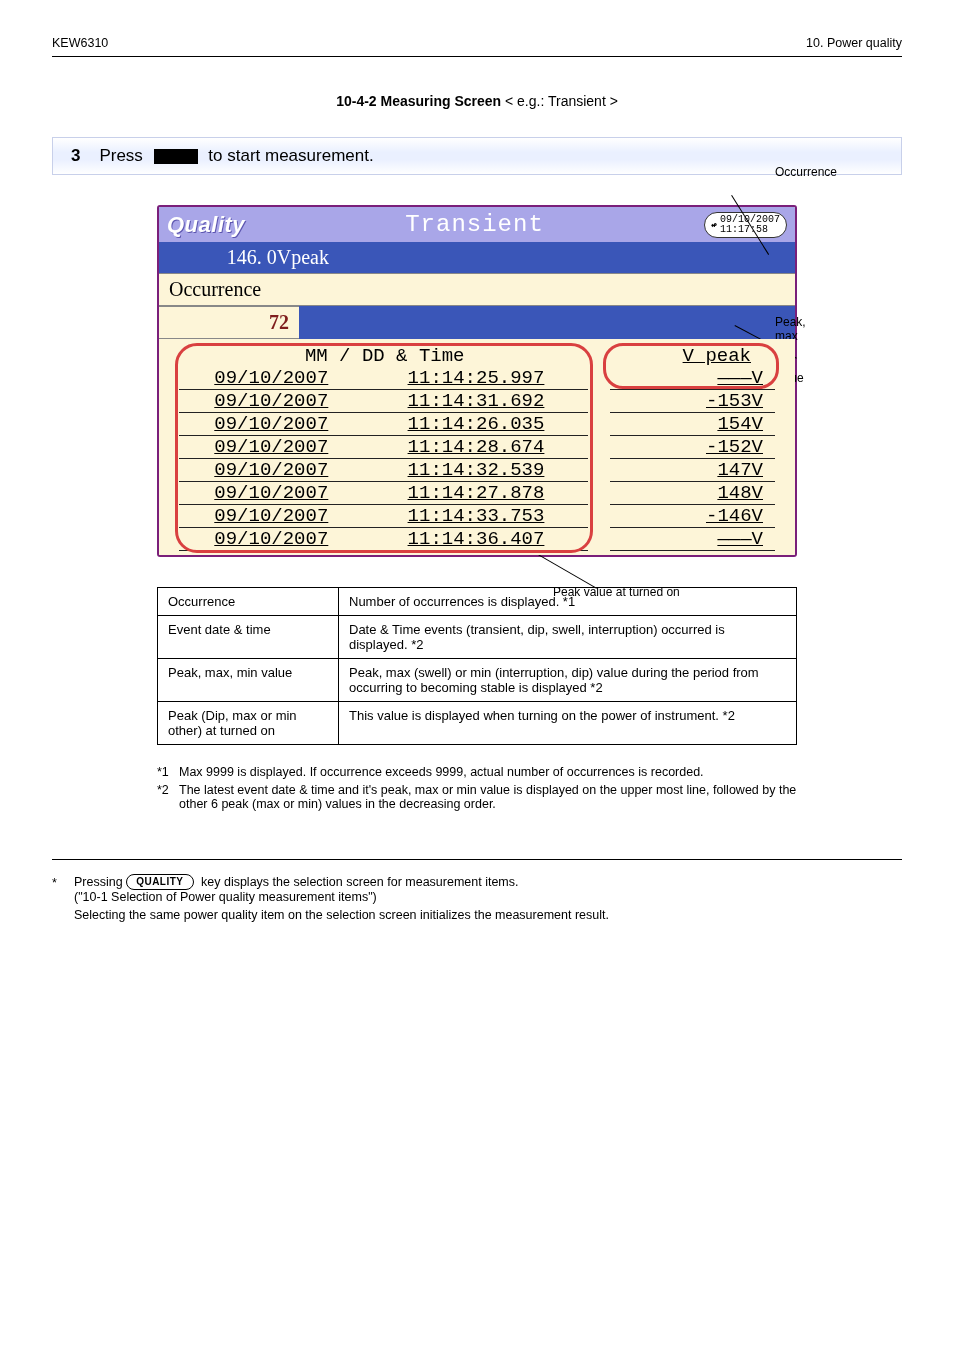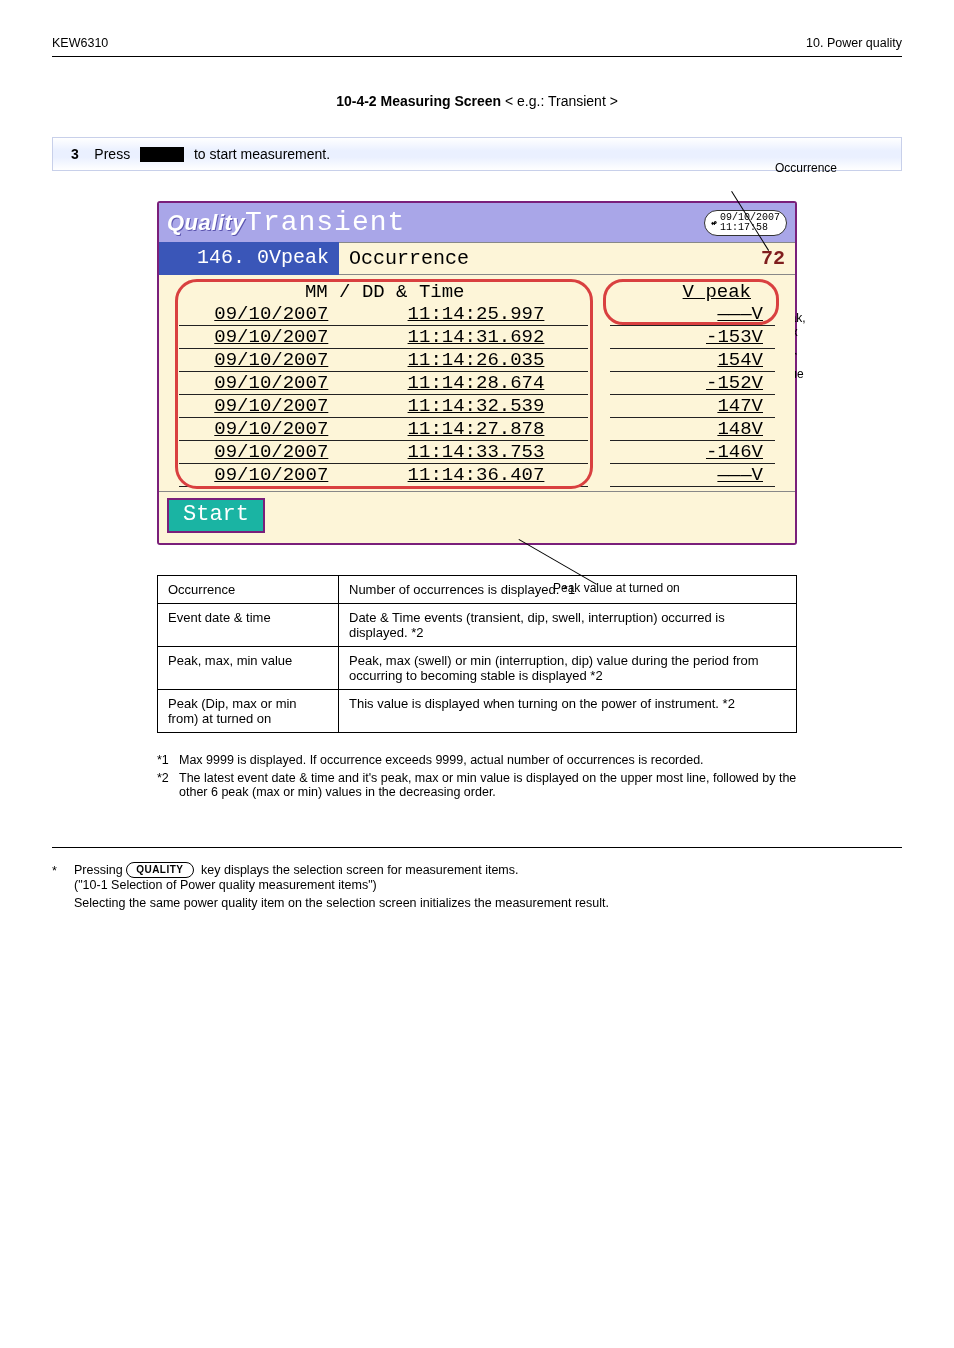--- a/index.html
+++ b/index.html
@@ -21,39 +21,39 @@
   .page{width:var(--page-w);margin:0 auto;box-sizing:border-box;padding:36px 52px 40px 52px;position:relative;}
   .hr-top{border:0;border-top:1px solid var(--hair);margin:0 0 20px 0;}
   .hr-bot{border:0;border-top:1px solid var(--hair);margin:48px 0 14px 0;}
   .running-head{display:flex;justify-content:space-between;font-size:12.5px;margin-bottom:6px;}
   .tab-caption{font-size:14px;text-align:center;margin:36px 0 28px 0;font-weight:bold;}
   .tab-caption .light{font-weight:normal;}
   .section-bar{
     border:1px solid var(--hdr-border);
     background:linear-gradient(#fff,#eaf0ff 40%, #eaf0ff 60%, #fff);
     padding:8px 18px;
-    font-size:14px;
+    font-size:17px;
     margin:0 auto 30px auto;
   }
   .section-bar .step{font-weight:bold;}
   .section-bar .box{display:inline-block;width:44px;height:15px;background:#000;vertical-align:-3px;margin:0 6px;}
   
   .device-wrap{position:relative;width:640px;margin:0 auto;}
   .device{border:2px solid var(--purple-border);background:#f7f2d2;border-radius:3px;overflow:hidden;font-family:"Segoe UI",Arial,sans-serif;}
   .dev-titlebar{
     display:flex;align-items:center;justify-content:space-between;
     background:var(--quality-purple);
     padding:4px 8px;color:#fff;
   }
   .qlogo{font-style:italic;font-weight:bold;color:#fff;text-shadow:1px 1px 0 #5d56b0;letter-spacing:0.5px;font-size:22px;}
-  .dev-titlebar .mid{flex:1;font-size:28px;letter-spacing:1px;font-family:"MS Gothic","Courier New",monospace;color:#fff;}
+  .dev-titlebar .mid{flex:1;text-align:center;font-size:24px;letter-spacing:1px;font-family:"MS Gothic","Courier New",monospace;color:#fff;}
   .clock{display:flex;align-items:center;background:#fff;color:#000;border:1px solid #333;border-radius:14px;padding:2px 6px;font-size:10px;font-family:"MS Gothic","Courier New",monospace;}
   .plugicon{font-weight:bold;margin-right:3px;}
   .clock-lines{display:flex;flex-direction:column;line-height:1;}
-  .dev-bluebar{display:flex;background:var(--blue-cell);color:#fff;font-family:Liberation Mono, monospace;}
+  .dev-bluebar{display:flex;background:var(--blue-cell);color:#fff;font-family:Liberation Serif, serif;flex-direction:column;}
   .dev-bluebar .c1{width:160px;padding:4px 10px;font-size:20px;text-align:right;}
   .dev-bluebar .c2{flex:1;padding:4px 10px;background:var(--screen-bg);color:#000;font-size:20px;border-top:1px solid #888;border-bottom:1px solid #888;}
   .dev-bluebar .c3{width:120px;padding:4px 10px;background:var(--screen-bg);color:#7f1d1d;text-align:right;font-size:20px;font-weight:bold;border-top:1px solid #888;border-bottom:1px solid #888;}
   .ring-area{position:relative;padding:6px 20px 4px 20px;background:var(--screen-bg);}
   .ring-left{position:absolute;left:16px;top:4px;right:202px;bottom:2px;border:3px solid var(--ring);border-radius:22px;pointer-events:none;}
   .ring-right{position:absolute;right:16px;top:4px;width:170px;height:40px;border:3px solid var(--ring);border-radius:20px;pointer-events:none;}
   .dtab{width:100%;border-collapse:collapse;font-family:"MS Gothic","Courier New",monospace;font-size:19px;}
   .dtab th{font-weight:normal;padding:0 12px 0 3px;text-align:center;}
   .dtab th.v{text-align:right;padding-right:24px;text-decoration:underline;}
   .dtab td{padding:0 12px;border-bottom:1px solid #222;text-decoration:underline;}
@@ -183,42 +183,39 @@
                 <td class="v">-146V</td>
               </tr>
           <tr>
                 <td class="d">09/10/2007</td>
                 <td class="t">11:14:36.407</td>
                 <td class="v">———V</td>
               </tr>
         </tbody>
           </table>
       </div>
-      <div class="start-strip">
-        <span class="start-btn">Start</span>
-      </div>
     </div>
   </div>
 
   <table class="defs">
     <tbody>
         <tr>
           <td>Occurrence</td>
           <td>Number of occurrences is displayed.  *1</td>
         </tr>
     <tr>
           <td>Event date &amp; time</td>
           <td>Date &amp; Time events (transient, dip, swell, interruption) occurred is displayed.  *2</td>
         </tr>
     <tr>
           <td>Peak, max, min value</td>
           <td>Peak, max (swell) or min (interruption, dip) value during the period from occurring to becoming stable is displayed *2</td>
         </tr>
     <tr>
-          <td>Peak (Dip, max or min from) at turned on</td>
+          <td>Peak (Dip, max or min other) at turned on</td>
           <td>This value is displayed when turning on the power of instrument. *2</td>
         </tr>
   </tbody>
     </table>
 
   <div class="notes">
     <div class="row">
       <div class="star">*1</div>
       <div>Max 9999 is displayed. If occurrence exceeds 9999, actual number of occurrences is recorded.</div>
     </div>

